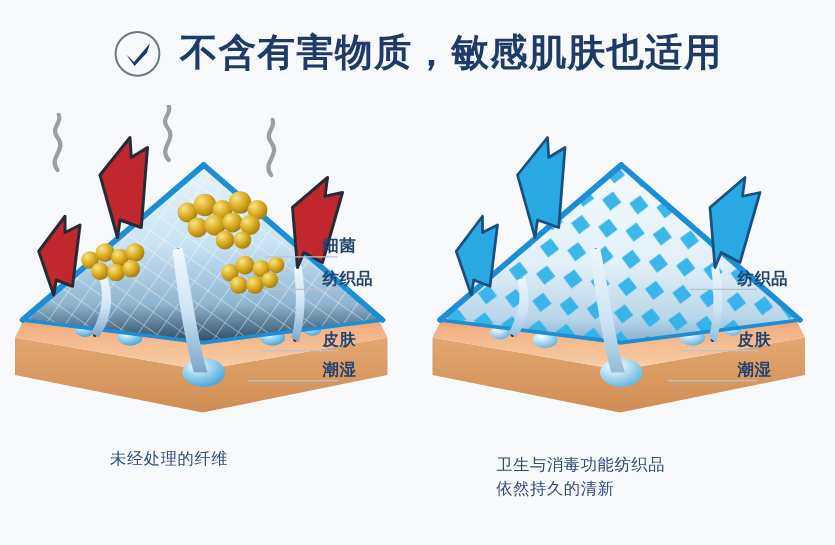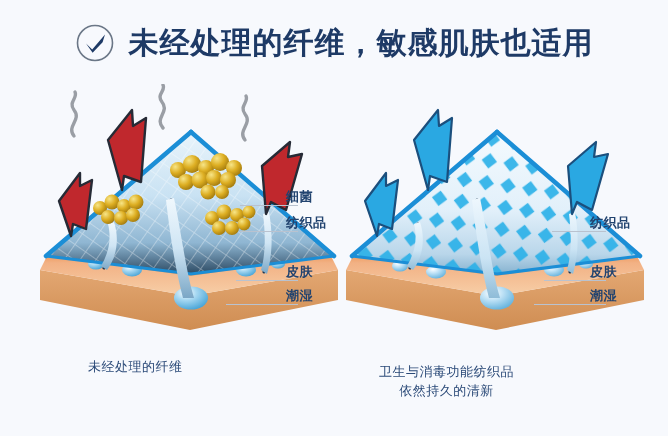--- a/index.html
+++ b/index.html
@@ -17,50 +17,50 @@
     display:flex;align-items:center;justify-content:center;gap:14px;
   }
   #check-badge{width:40px;height:40px;flex:0 0 auto;}
   #title-text{
     font-size:30px;font-weight:bold;color:#1e3a66;
     letter-spacing:1px;line-height:1;white-space:nowrap;
   }
 
   
   .panel{position:absolute;top:84px;width:334px;height:300px;}
-  #panel-left{left:0;margin-left:28px;}
+  #panel-left{left:0;}
   #panel-right{left:334px;}
   .panel svg{position:absolute;left:0;top:0;}
 
   
   .callout{
     position:absolute;font-size:13px;font-weight:bold;color:#21436f;
     white-space:nowrap;letter-spacing:.5px;
   }
   .leader{position:absolute;height:1px;background:#b9c2cf;}
 
   
   .caption{
     position:absolute;font-size:13px;color:#2b4a78;
     line-height:1.45;white-space:pre-line;letter-spacing:.5px;
   }
   #caption-left{left:88px;top:358px;}
-  #caption-right{left:379px;top:363px;text-align:center;}
+  #caption-right{left:397px;top:363px;}
 </style>
 </head>
 <body style="background: rgb(247, 249, 253);">
 
 <div class="stage">
 
   <div id="header">
     <svg id="check-badge" viewBox="0 0 40 40">
       <circle cx="20" cy="20" r="17.5" fill="none" stroke="#6b7787" stroke-width="1.6"></circle>
       <path d="M11 20.5 L17.2 26.5 L30 11.5 L27.6 19.2 L17.6 29.8 Z" fill="#1e3a66"></path>
     </svg>
-    <div id="title-text">未经处理的纤维，敏感肌肤也适用</div>
+    <div id="title-text">不含有害物质，敏感肌肤也适用</div>
   </div>
 
   <div class="panel" id="panel-left">
     <svg width="334" height="300" viewBox="0 0 334 300">
       <defs>
         <linearGradient id="skinTopL" x1="0" y1="0" x2="0" y2="1">
           <stop offset="0%" stop-color="#e98b44"></stop>
           <stop offset="28%" stop-color="#f2b184"></stop>
           <stop offset="100%" stop-color="#f7cfa8"></stop>
         </linearGradient>

